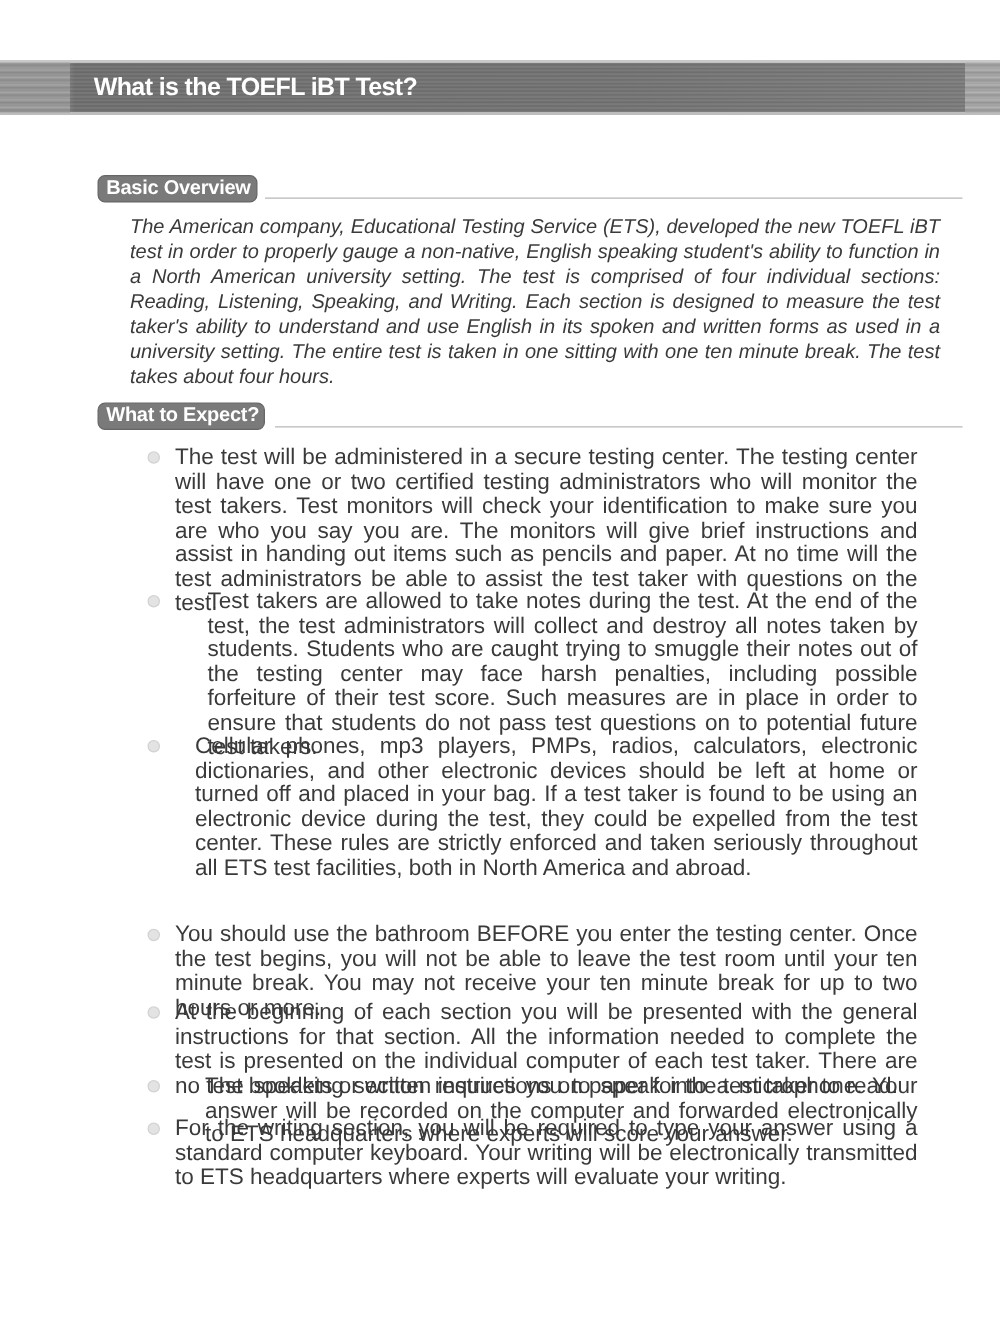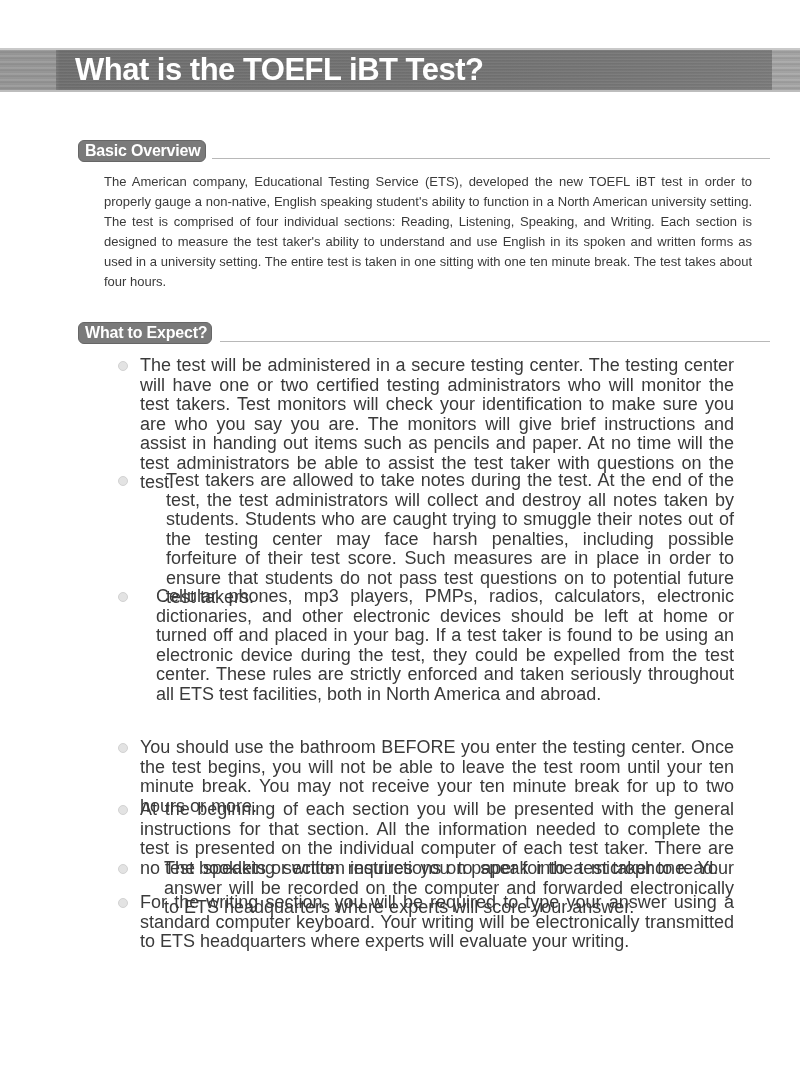--- a/index.html
+++ b/index.html
@@ -18,39 +18,39 @@
     .title-bar .edge-left {
       position: absolute; left: 0; top: 0; width: 56px; height: 100%;
       background: repeating-linear-gradient(0deg, #9a9a9a 0px, #8a8a8a 2px, #a4a4a4 4px, #8f8f8f 6px);
     }
     .title-bar .edge-right {
       position: absolute; right: 0; top: 0; width: 28px; height: 100%;
       background: repeating-linear-gradient(0deg, #a8a8a8 0px, #959595 2px, #b2b2b2 4px, #9c9c9c 6px);
     }
     .title-text {
       position: absolute; left: 75px; top: 3px;
-      font-size: 31px; font-weight: bold; color: #ffffff; letter-spacing: -0.5px;
+      font-size: 20px; font-weight: bold; color: #ffffff; letter-spacing: -0.5px;
       line-height: 34px;
       text-align: center;
     }
     .section-head {
       position: absolute; left: 78px; height: 22px; display: flex; align-items: flex-end;
     }
     .section-pill {
       display: inline-block; background: #7a7a7a; color: #fff;
       font-size: 16px; font-weight: bold; line-height: 20px;
       padding: 0 4px 0 6px; border-radius: 6px; letter-spacing: -0.2px;
       border: 1px solid #666;
     }
     .section-rule {
       position: absolute; height: 1px; background: #b8b8b8;
     }
     .overview {
       position: absolute; left: 104px; top: 172px; width: 648px;
-      font-size: 13px; line-height: 20px; color: #3a3a3a; text-align: justify;
+      font-size: 16px; line-height: 20px; color: #3a3a3a; text-align: justify; font-style: italic;
     }
     .list { position: absolute; left: 118px; width: 616px; margin: 0; padding: 0; list-style: none; }
     .item { position: absolute; left: 0; width: 616px; display: flex; }
     .bullet {
       flex: 0 0 10px; width: 10px; height: 10px; border-radius: 50%;
       background: #e3e3e3; border: 1px solid #d2d2d2; margin-top: 5px; margin-right: 12px;
       box-sizing: border-box;
     }
     .item-text {
       flex: 1; font-size: 18px; line-height: 19.5px; color: #3a3a3a; text-align: justify;

